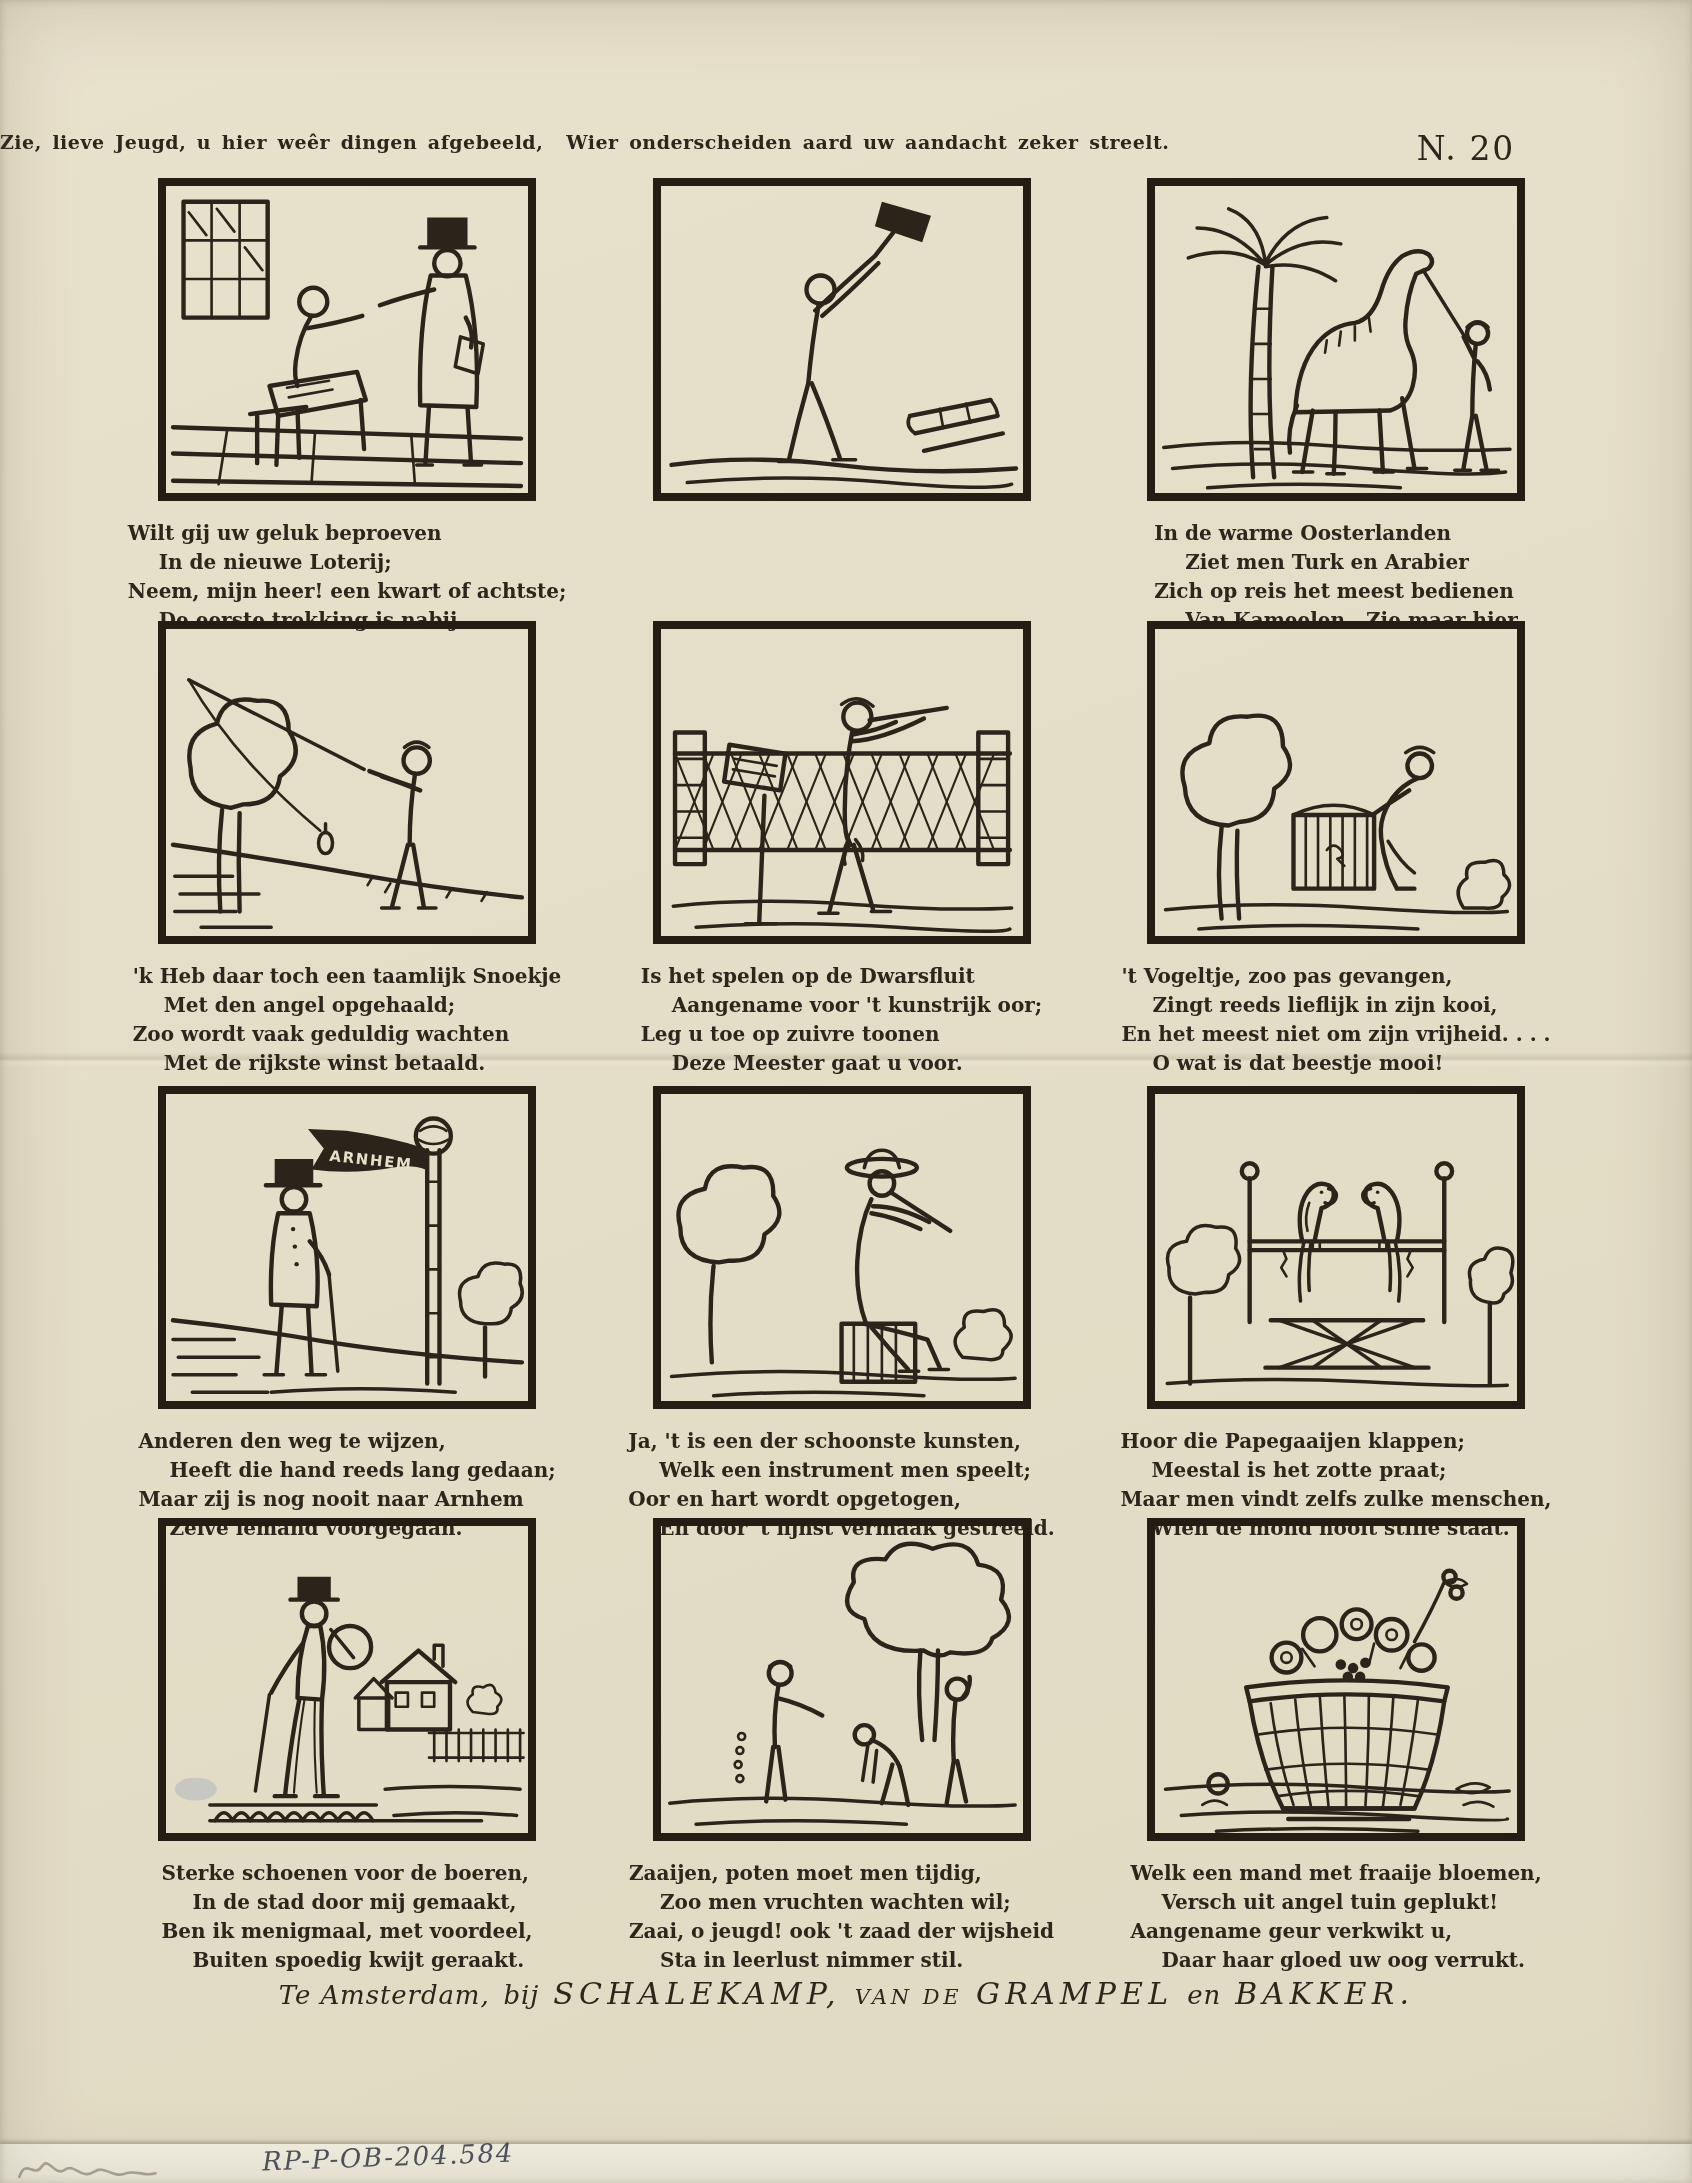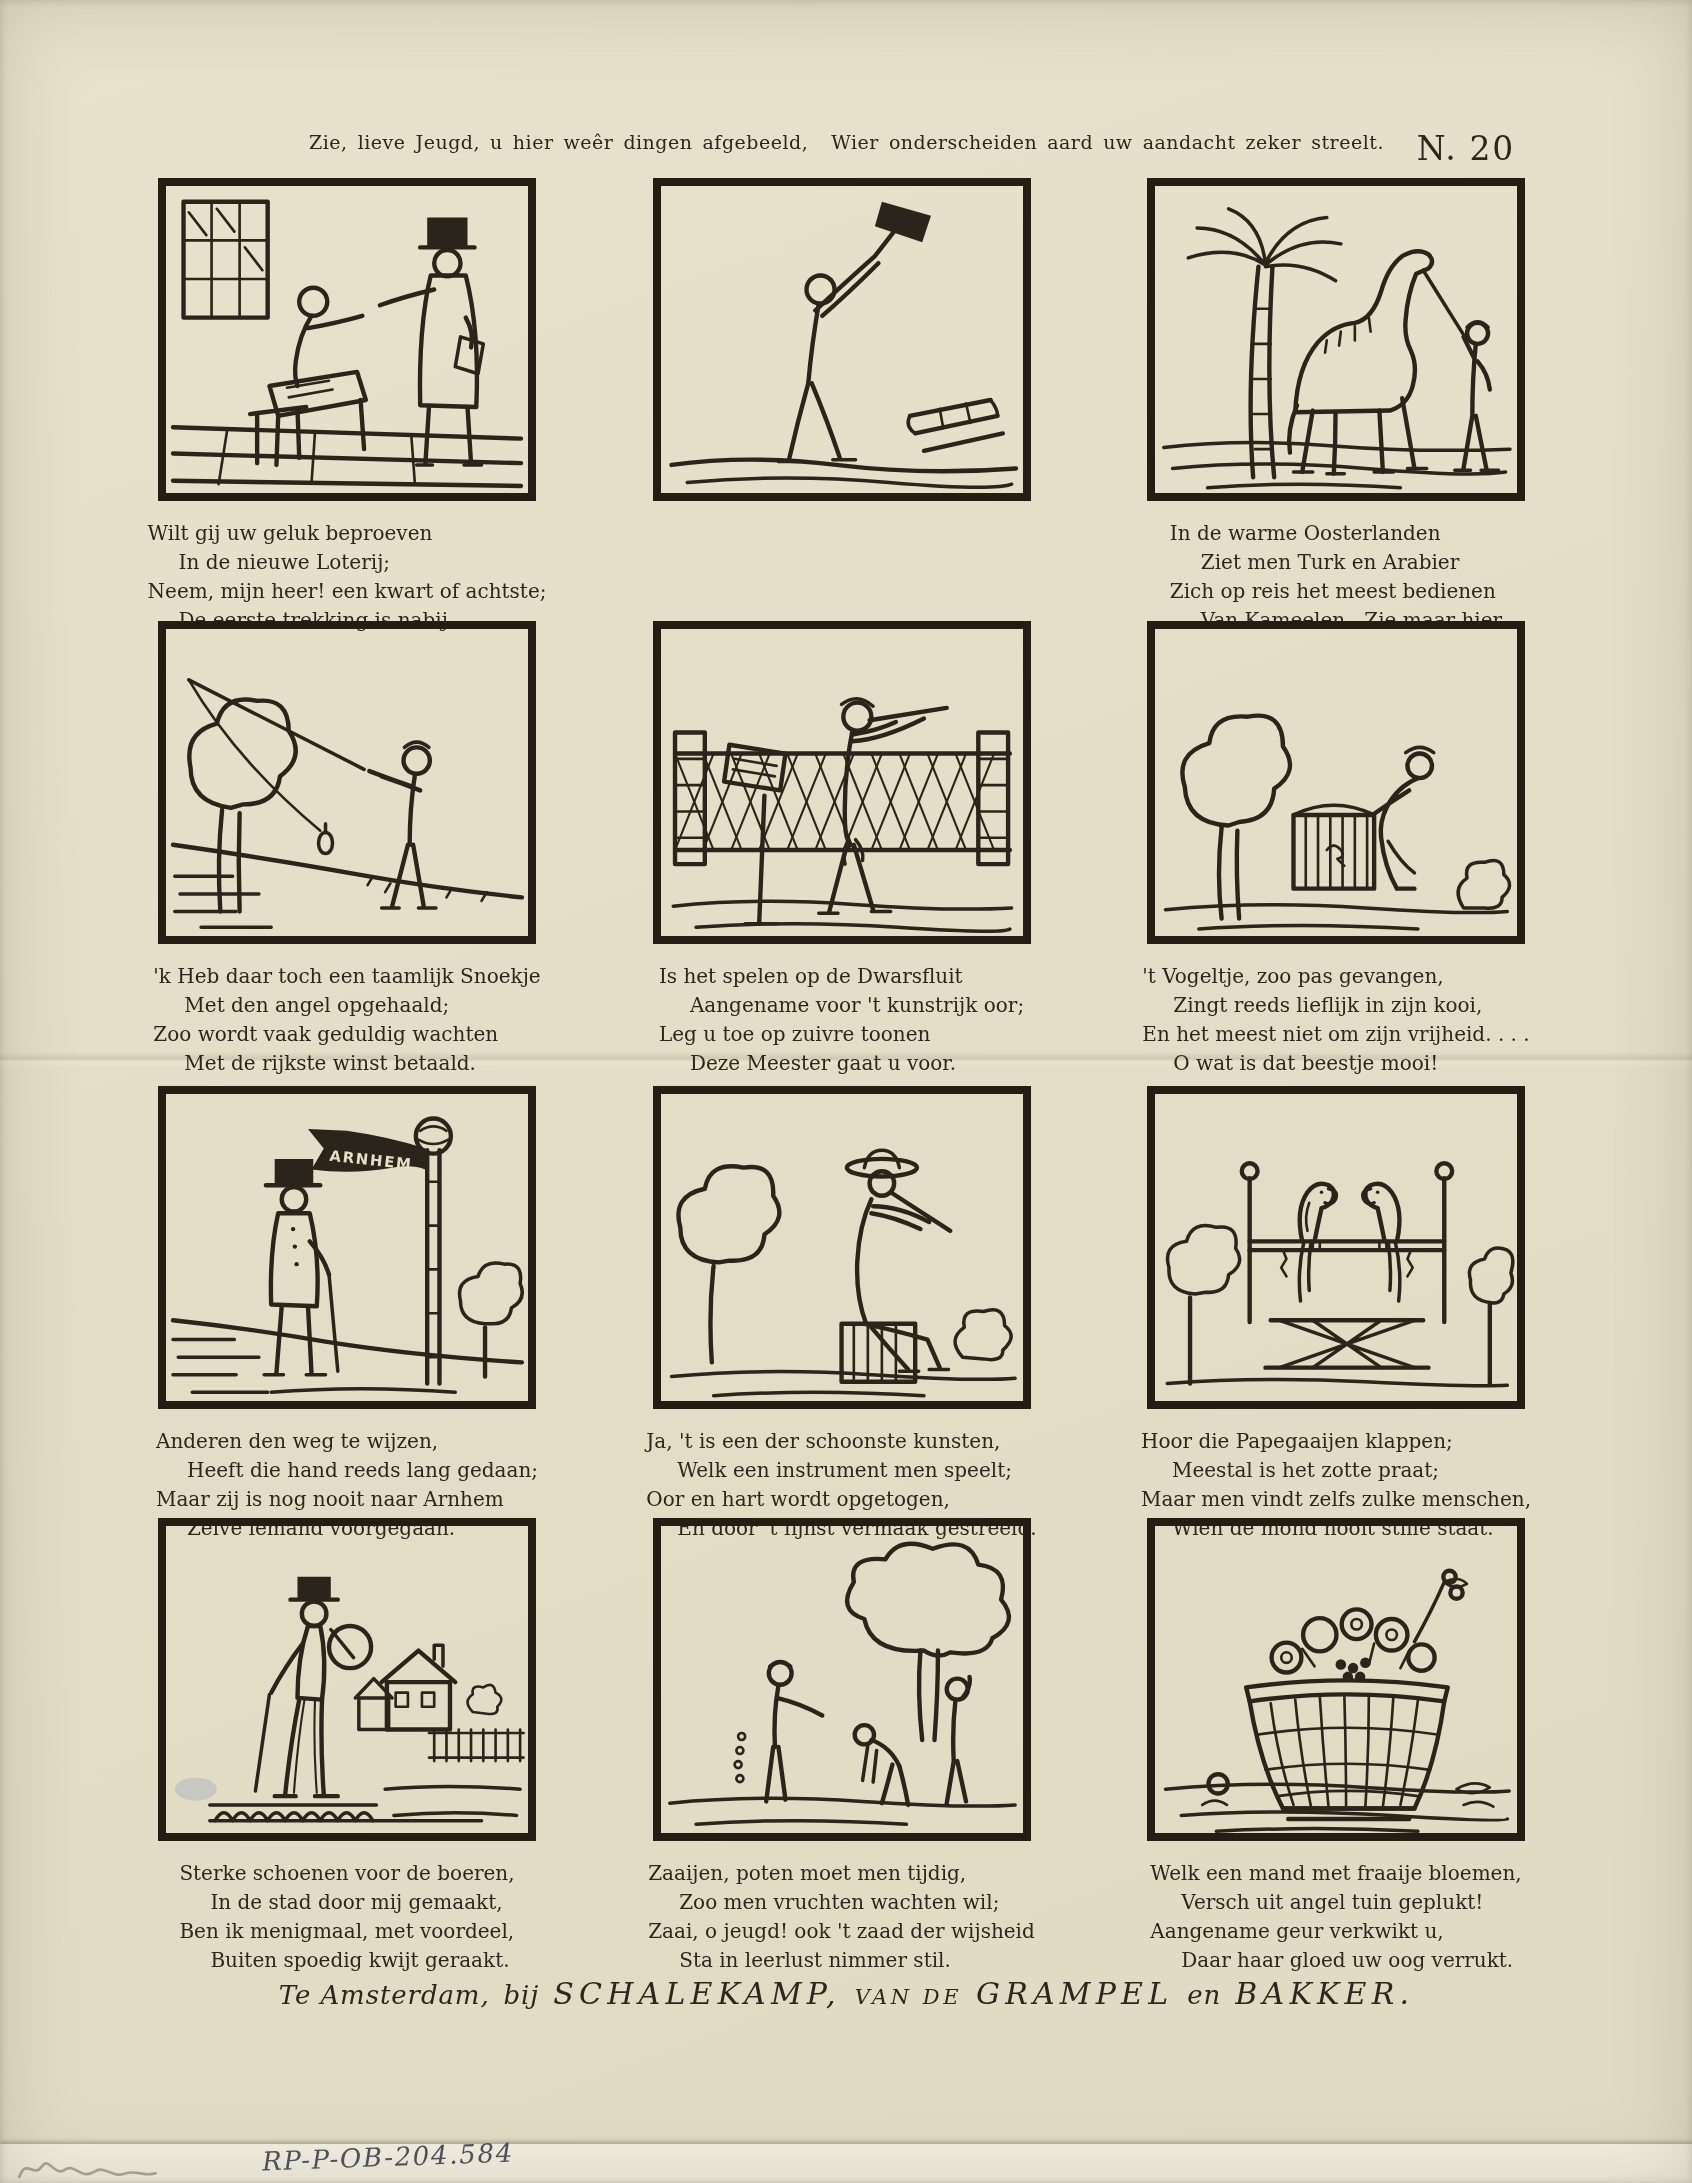--- a/index.html
+++ b/index.html
@@ -5,38 +5,38 @@
   html,body{margin:0;padding:0;background:#b8b2a0;}
   #page{
     position:relative;width:1693px;height:2184px;overflow:hidden;
     background:linear-gradient(160deg,#e8e1cc 0%,#e4ddc7 45%,#e1dac3 100%);
     font-family:"DejaVu Serif", serif;color:#2c261c;
   }
   #page::after{content:"";position:absolute;inset:0;pointer-events:none;
     box-shadow:inset 0 0 79px rgba(96,86,62,.22), inset 0 0 8.7px rgba(96,86,62,.28);}
   .crease{position:absolute;left:0;top:1052px;width:100%;height:15.7px;pointer-events:none;
     background:linear-gradient(180deg,rgba(0,0,0,0) 0%,rgba(108,98,76,.16) 42%,rgba(255,255,245,.20) 62%,rgba(0,0,0,0) 100%);}
-  .header{position:absolute;top:131px;left:0;width:100%;text-align:center;
-    font-size:19px;letter-spacing:0.5px;word-spacing:3.5px;white-space:nowrap;}
+  .header{position:absolute;top:131px;left:0;width:100%;text-align:left;
+    font-size:19px;letter-spacing:0.5px;word-spacing:3.5px;white-space:nowrap;font-weight:bold;}
   .header .gap{display:inline-block;width:23px;}
   .pagenum{position:absolute;top:129px;right:178px;font-size:33px;font-weight:normal;letter-spacing:1.7px;}
   .row{position:absolute;left:158px;width:1367px;display:flex;justify-content:space-between;}
   .row1{top:178px}.row2{top:621px}.row3{top:1086px}.row4{top:1518px}
   .cell{width:378px;display:flex;flex-direction:column;align-items:center;}
   .imgbox{width:378px;height:323px;border:8.7px solid #241d13;box-sizing:border-box;}
   svg.wc{display:block;width:100%;height:100%;}
   .wc *{stroke:#2b241a;fill:none;stroke-width:5;stroke-linecap:round;stroke-linejoin:round;}
   .wc .fill{fill:#2b241a;stroke:none;}
   .wc .thin{stroke-width:3;}
   .wc .med{stroke-width:4;}
   .wc .hatch{stroke-width:2.4;}
   .wc text{fill:#e6dfc9;stroke:none;font-family:"DejaVu Sans",sans-serif;font-weight:bold;font-size:17px;letter-spacing:2px;}
   .wc .smudge{fill:rgba(128,148,184,.28);stroke:none;}
   .verse{margin-top:17.5px;font-size:20px;line-height:29px;text-align:left;}
-  .vl{white-space:pre;}
+  .vl{white-space:pre;font-weight:bold;}
   .vl:nth-child(even){padding-left:31px;}
   .imprint{position:absolute;top:1976px;left:0;width:100%;text-align:center;font-size:26px;letter-spacing:0.9px;white-space:nowrap;font-style:italic;}
   .imprint .sp{display:inline-block;width:14px;}
   .imp-caps{font-size:30px;letter-spacing:5.2px;}
   .imp-small{font-size:21px;letter-spacing:3.5px;}
   .backing{position:absolute;left:0;bottom:0;width:100%;height:40px;background:#f3efe1;
     box-shadow:0 -2.6px 3.5px rgba(116,106,84,.4);}
   .accession{position:absolute;left:262px;top:2142px;font-size:26px;font-style:italic;
     color:#4d525b;letter-spacing:1.7px;transform:rotate(-2deg);}
   .pencil{position:absolute;left:14px;top:2147px;}

